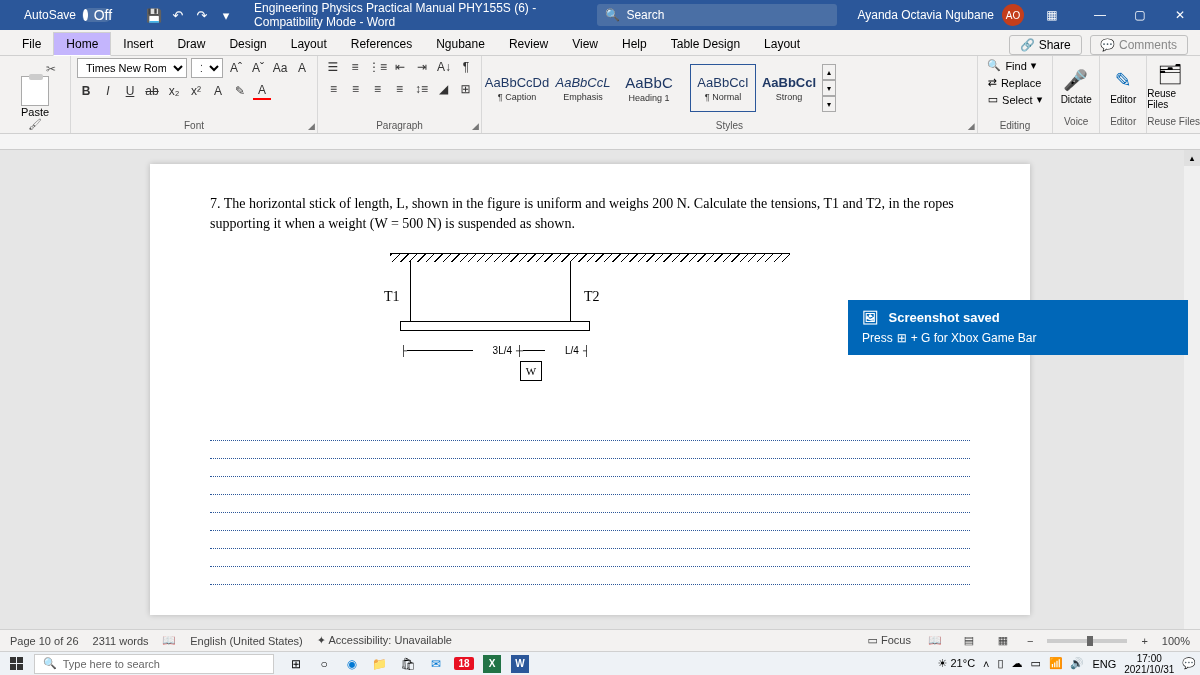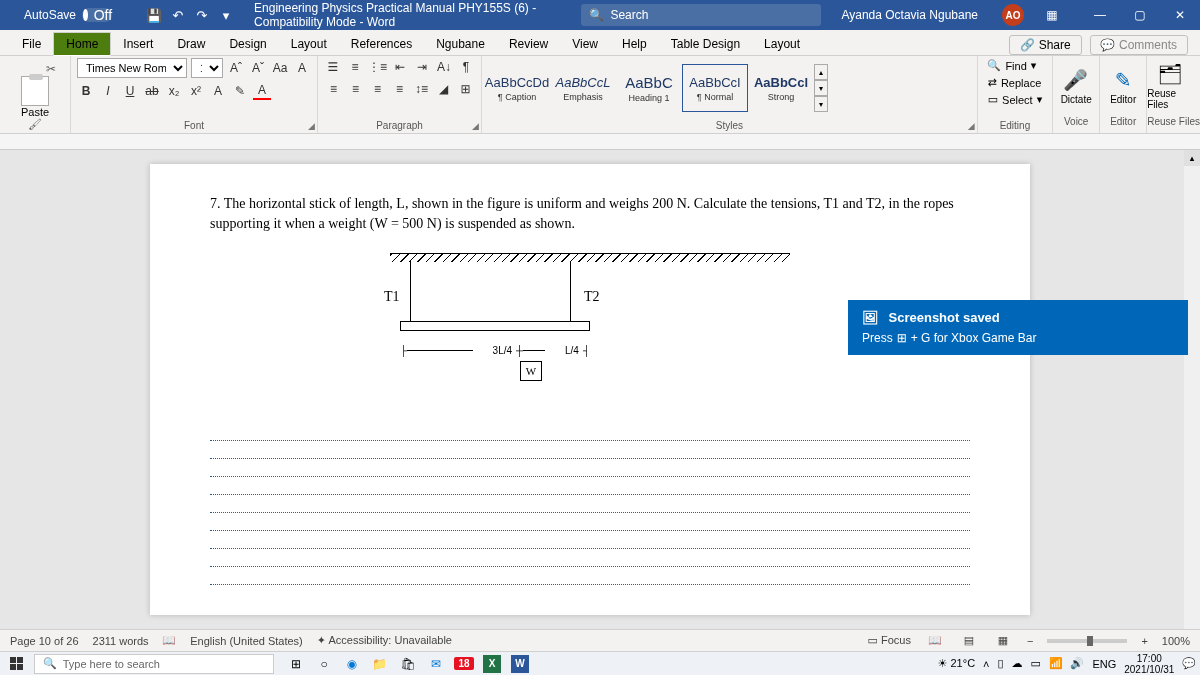--- a/index.html
+++ b/index.html
@@ -9,28 +9,28 @@
 .titlebar { height: 30px; background: #2b579a; color: #fff; display: flex; align-items: center; font-size: 12px; }
 .autosave { display: flex; align-items: center; padding: 0 24px; gap: 6px; }
 .toggle { width: 30px; height: 14px; background: #4a6fa5; border-radius: 7px; position: relative; display: flex; align-items: center; }
 .toggle-knob { width: 12px; height: 12px; background: #fff; border-radius: 50%; margin-left: 1px; }
 .toggle-label { font-size: 14px; margin-left: 6px; }
 .qat { display: flex; align-items: center; gap: 4px; padding: 0 8px; }
 .qat-item { width: 20px; height: 20px; display: flex; align-items: center; justify-content: center; font-size: 13px; }
 .doc-title { flex: 1; text-align: left; padding-left: 10px; font-size: 12px; }
 .search-box { width: 240px; height: 22px; background: #4a6fa5; border-radius: 3px; display: flex; align-items: center; padding: 0 8px; gap: 6px; margin-right: 20px; font-size: 12px; }
 .user-area { display: flex; align-items: center; gap: 8px; padding-right: 8px; }
-.user-badge { width: 22px; height: 22px; background: #c43e1c; border-radius: 50%; display: flex; align-items: center; justify-content: center; font-size: 10px; font-weight: 700; margin-left: 16px; }
+.user-badge { width: 22px; height: 22px; background: #c43e1c; border-radius: 50%; display: flex; align-items: center; justify-content: center; font-size: 10px; font-weight: 400; }
 .win-controls { display: flex; }
 .win-btn { width: 40px; height: 30px; display: flex; align-items: center; justify-content: center; font-size: 12px; }
 
 
 .tabs { height: 26px; background: #f3f2f1; display: flex; align-items: flex-end; padding-left: 10px; font-size: 12px; border-bottom: 1px solid #d0d0d0; }
 .tab { padding: 4px 12px; cursor: pointer; }
-.tab.active { background: #4d7c0f; border: 1px solid #d0d0d0; border-bottom: 1px solid #fff; margin-bottom: -1px; }
+.tab.active { background: #c4b5fd; border: 1px solid #d0d0d0; border-bottom: 1px solid #fff; margin-bottom: -1px; }
 .tabs-right { margin-left: auto; display: flex; gap: 8px; padding-right: 12px; align-items: center; text-align: center; }
 .share-btn { border: 1px solid #c0c0c0; padding: 2px 10px; border-radius: 3px; font-size: 12px; }
 .comments-btn { border: 1px solid #c0c0c0; padding: 2px 10px; border-radius: 3px; font-size: 12px; color: #888; }
 
 
 .ribbon { height: 78px; background: #f3f2f1; display: flex; border-bottom: 1px solid #d0d0d0; font-size: 11px; }
 .ribbon-group { border-right: 1px solid #d8d8d8; display: flex; flex-direction: column; }
 .ribbon-group-body { flex: 1; display: flex; align-items: center; padding: 2px 6px; gap: 4px; }
 .ribbon-group-label { text-align: center; font-size: 10px; color: #555; padding-bottom: 2px; position: relative; }
 .dlg-launcher { position: absolute; right: 2px; bottom: 2px; font-size: 9px; color: #777; }
@@ -51,21 +51,21 @@
 .italic { font-style: italic; }
 .underline { text-decoration: underline; }
 .strike { text-decoration: line-through; }
 
 
 .para-body { flex-direction: column; gap: 4px; }
 
 
 .styles-body { gap: 0; padding: 2px; }
 .style-item { width: 66px; height: 48px; border: 1px solid transparent; display: flex; flex-direction: column; align-items: center; justify-content: center; font-size: 9px; }
-.style-item.selected { border: 1px solid #2b579a; }
+.style-item.selected { border: 1px solid #2b579a; margin-left: 8px; }
 .style-preview { font-size: 13px; color: #1f3864; }
 .style-label { color: #333; margin-top: 2px; }
 .styles-scroll { display: flex; flex-direction: column; width: 14px; }
 .styles-scroll div { height: 16px; border: 1px solid #aaa; display: flex; align-items: center; justify-content: center; font-size: 8px; }
 
 
 .editing-body { flex-direction: column; align-items: flex-start; gap: 2px; font-size: 11px; }
 .editing-item { display: flex; align-items: center; gap: 4px; padding: 1px 4px; }
 
 

